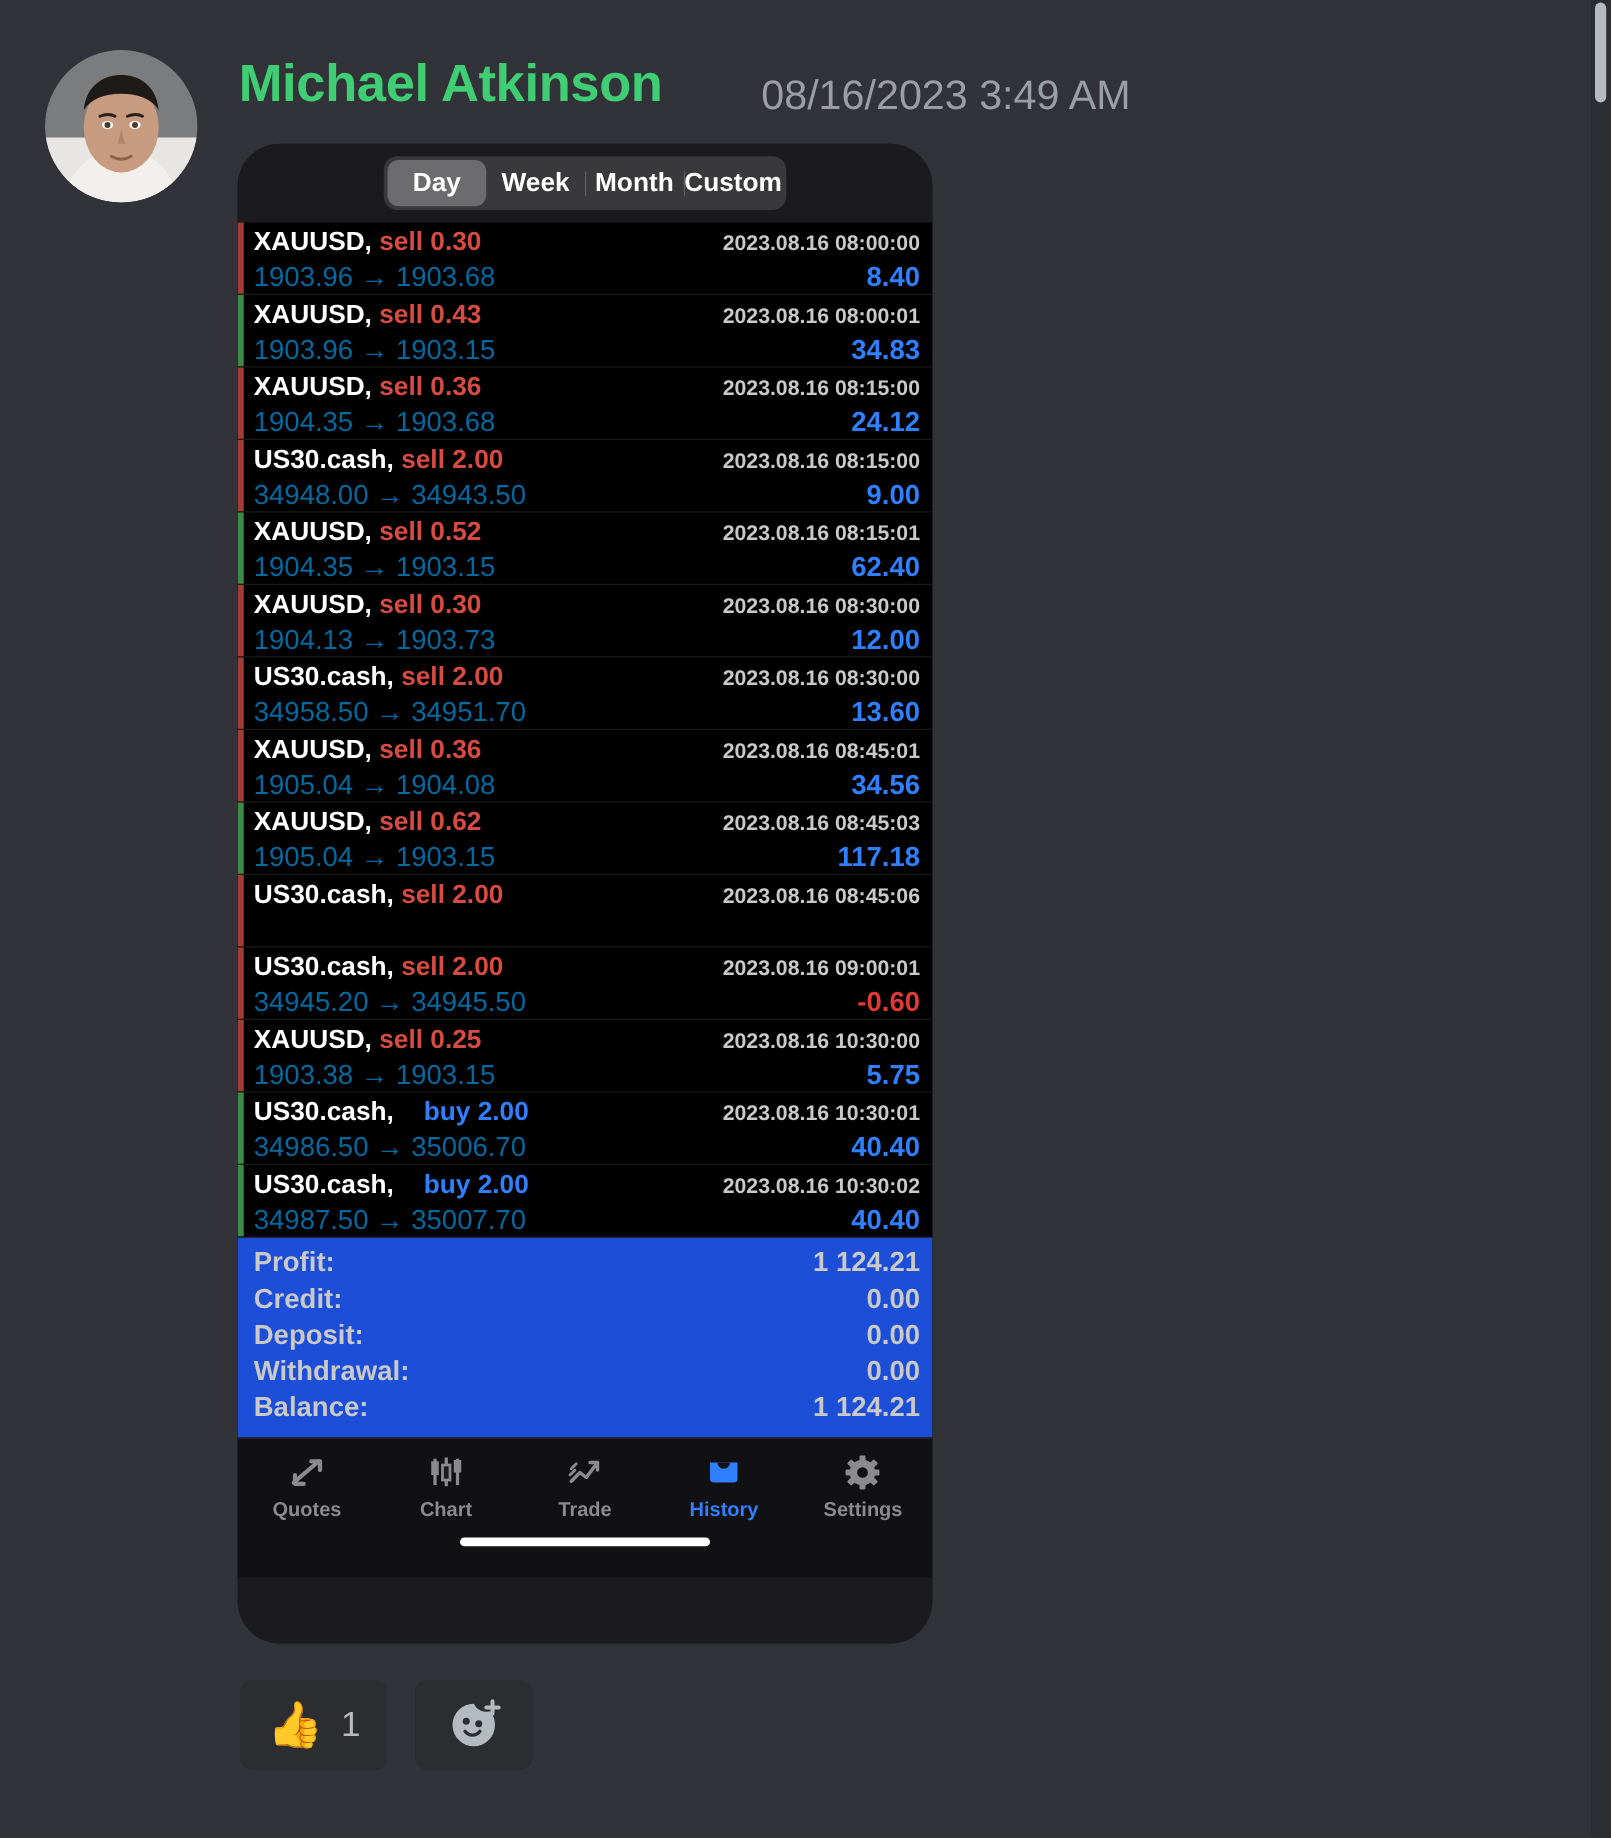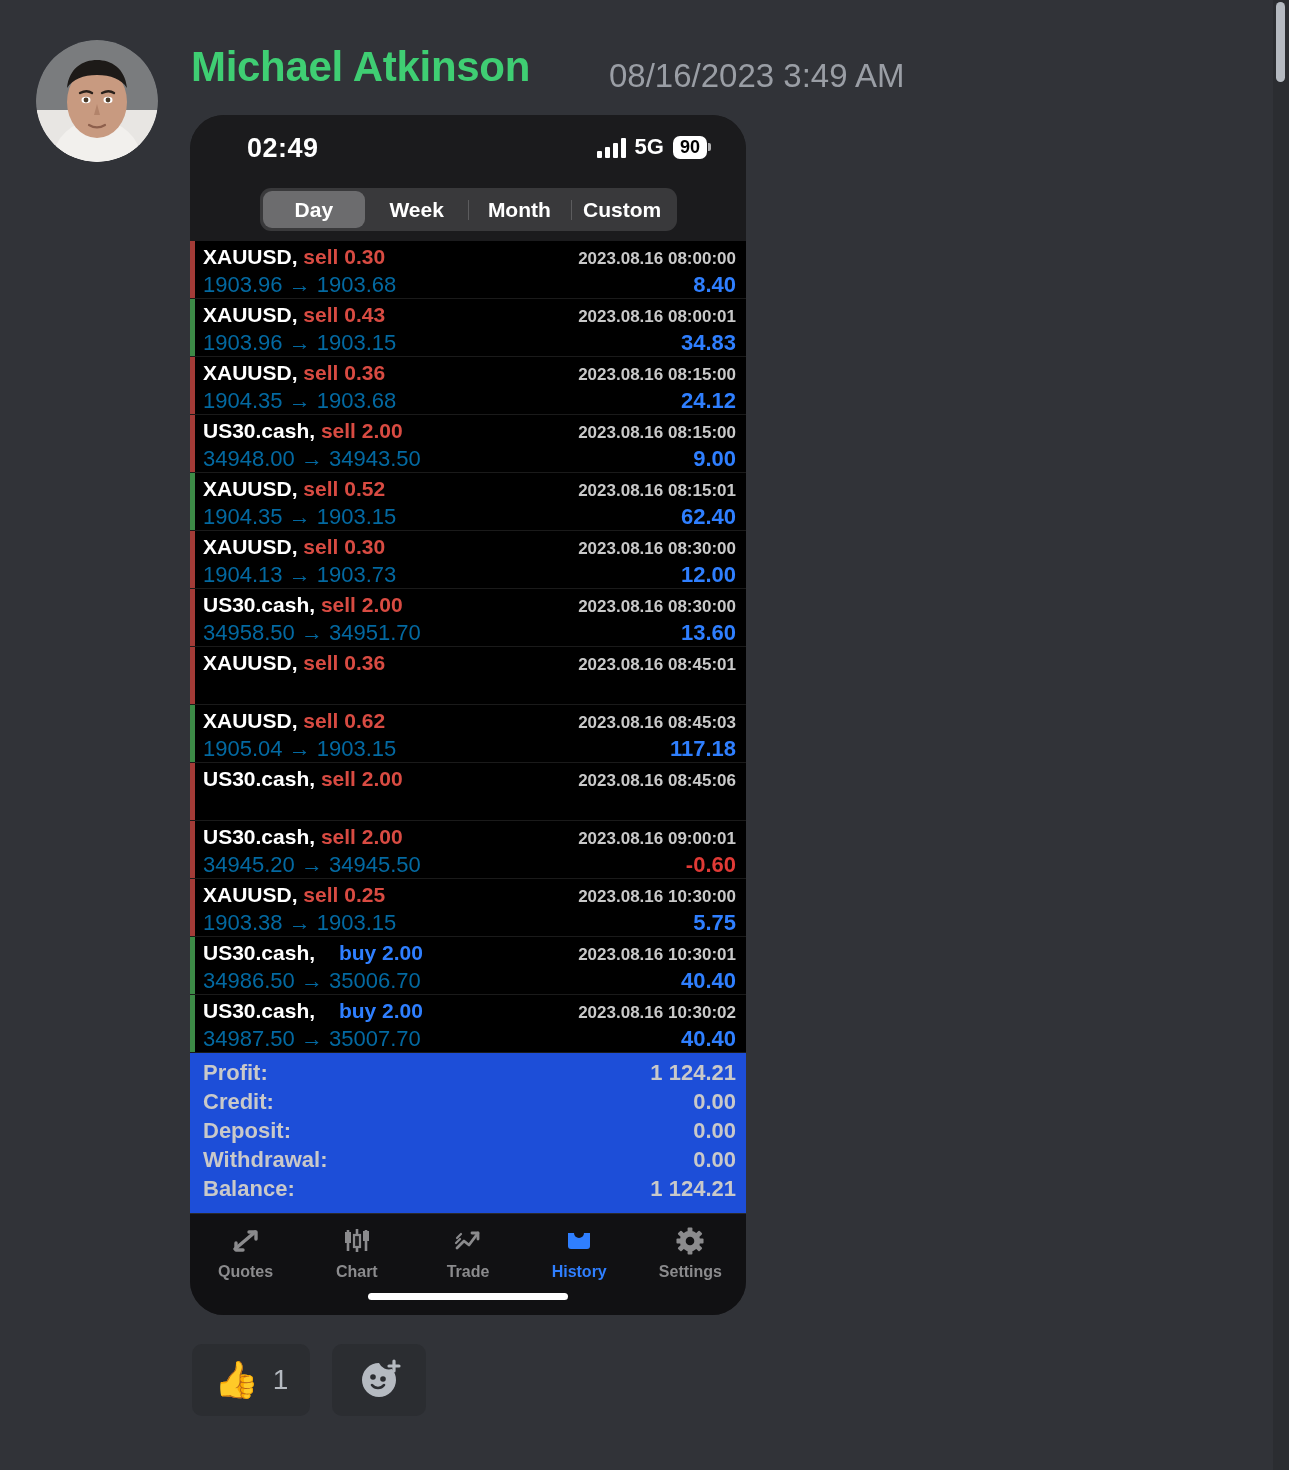--- a/index.html
+++ b/index.html
@@ -85,21 +85,21 @@
   }
 
   
   .seg-wrap {
     height: 63px; background: #1b1b1d;
     display: flex; align-items: center; justify-content: center;
   }
   .segmented {
     display: flex; align-items: stretch;
     background: #39393b; border-radius: 11px;
-    padding: 3px; height: 43px; width: 417px;
+    padding: 3px; height: 43px; width: 322px;
   }
   .seg {
     flex: 1; display: flex; align-items: center; justify-content: center;
     font-size: 21px; font-weight: 700; color: #ffffff;
     border-radius: 9px; position: relative;
   }
   .seg.active { background: #6c6c6e; }
   .seg.divider::before {
     content: ""; position: absolute; left: 0; top: 9px;
     width: 1px; height: 20px; background: #5c5c5e;
@@ -217,36 +217,20 @@
         </g>
       </svg>
     </div>
     <div class="username">Michael Atkinson</div>
     <div class="timestamp">08/16/2023 3:49 AM</div>
   </div>
 
   <div class="phone">
     <div class="phone-inner">
 
-      <div class="status-bar">
-        <div class="status-time">02:49</div>
-        <div class="status-right">
-          <div class="signal-bars">
-            <i></i>
-              <i></i>
-              <i></i>
-              <i></i>
-          </div>
-          <div class="net-label">5G</div>
-          <div style="display:flex;align-items:center;">
-            <div class="battery">90</div>
-            <div class="battery-nub"></div>
-          </div>
-        </div>
-      </div>
 
       <div class="seg-wrap">
         <div class="segmented">
           <div class="seg active">Day</div>
           <div class="seg">Week</div>
           <div class="seg divider">Month</div>
           <div class="seg divider">Custom</div>
         </div>
       </div>
 
@@ -326,20 +310,24 @@
             <div class="row-bot">
               <div class="prices"><span>34958.50</span> → <span>34951.70</span></div>
               <div class="profit pos">13.60</div>
             </div>
           </div>
           <div class="deal-row">
             <div class="deal-bar bar-sell"></div>
             <div class="row-top">
               <div class="sym"><span>XAUUSD,</span> <span class="dir-sell"><span>sell</span> <span>0.36</span></span></div>
               <div class="deal-time">2023.08.16 08:45:01</div>
+            </div>
+            <div class="row-bot">
+              <div class="prices"><span>1905.04</span> → <span>1904.08</span></div>
+              <div class="profit pos">34.56</div>
             </div>
           </div>
           <div class="deal-row">
             <div class="deal-bar bar-buy"></div>
             <div class="row-top">
               <div class="sym"><span>XAUUSD,</span> <span class="dir-sell"><span>sell</span> <span>0.62</span></span></div>
               <div class="deal-time">2023.08.16 08:45:03</div>
             </div>
             <div class="row-bot">
               <div class="prices"><span>1905.04</span> → <span>1903.15</span></div>

